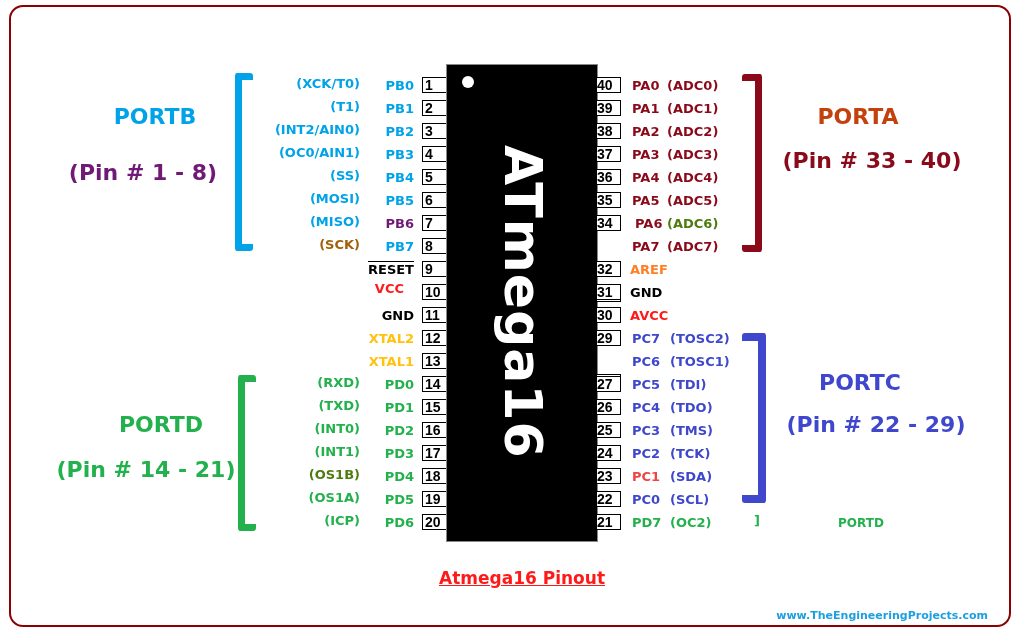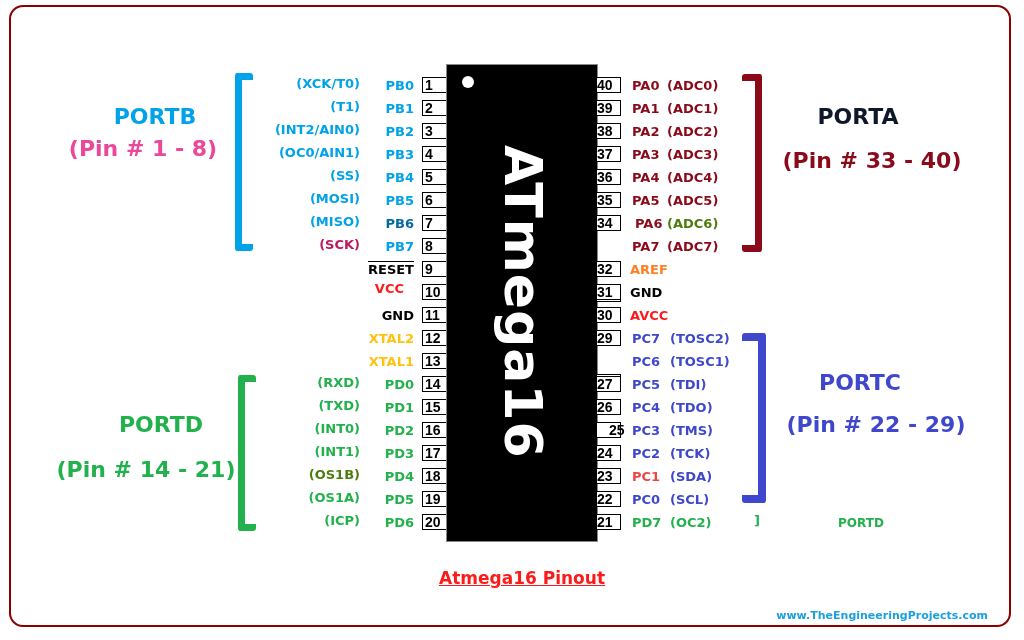--- a/index.html
+++ b/index.html
@@ -58,25 +58,25 @@
     <div class="pinbox" style="left: 422px; top: 146px;">4</div>
     <div class="lbl r" style="right: 610px; top: 147px; color: rgb(0, 162, 232);">PB3</div>
     <div class="lbl r" style="right: 664px; top: 145px; color: rgb(0, 162, 232);">(OC0/AIN1)</div>
     <div class="pinbox" style="left: 422px; top: 169px;">5</div>
     <div class="lbl r" style="right: 610px; top: 170px; color: rgb(0, 162, 232);">PB4</div>
     <div class="lbl r" style="right: 664px; top: 168px; color: rgb(0, 162, 232);">(SS)</div>
     <div class="pinbox" style="left: 422px; top: 192px;">6</div>
     <div class="lbl r" style="right: 610px; top: 193px; color: rgb(0, 162, 232);">PB5</div>
     <div class="lbl r" style="right: 664px; top: 191px; color: rgb(0, 162, 232);">(MOSI)</div>
     <div class="pinbox" style="left: 422px; top: 215px;">7</div>
-    <div class="lbl r" style="right: 610px; top: 216px; color: #0369a1; margin-left: 9px;">PB6</div>
+    <div class="lbl r" style="right: 610px; top: 216px; color: #701a75; margin-left: 9px;">PB6</div>
     <div class="lbl r" style="right: 664px; top: 214px; color: rgb(0, 162, 232);">(MISO)</div>
     <div class="pinbox" style="left: 422px; top: 238px;">8</div>
     <div class="lbl r" style="right: 610px; top: 239px; color: rgb(0, 162, 232);">PB7</div>
-    <div class="lbl r" style="right: 664px; top: 237px; color: #be185d;">(SCK)</div>
+    <div class="lbl r" style="right: 664px; top: 237px; color: #a16207;">(SCK)</div>
     <div class="pinbox" style="left: 422px; top: 261px;">9</div>
     <div class="lbl r overline" style="right: 610px; top: 262px; color: rgb(0, 0, 0);">RESET</div>
     <div class="pinbox" style="left: 422px; top: 284px;">10</div>
     <div class="lbl r" style="right: 620px; top: 281px; color: rgb(255, 26, 26);">VCC</div>
     <div class="pinbox" style="left: 422px; top: 307px;">11</div>
     <div class="lbl r" style="right: 610px; top: 308px; color: rgb(0, 0, 0);">GND</div>
     <div class="pinbox" style="left: 422px; top: 330px;">12</div>
     <div class="lbl r" style="right: 610px; top: 331px; color: rgb(255, 194, 14);">XTAL2</div>
     <div class="pinbox" style="left: 422px; top: 353px;">13</div>
     <div class="lbl r" style="right: 610px; top: 354px; color: rgb(255, 194, 14);">XTAL1</div>
@@ -138,43 +138,43 @@
     <div class="lbl" style="left: 670px; top: 331px; color: rgb(63, 72, 204);">(TOSC2)</div>
     <div class="pinbox right" style="left: 597px; top: 374px;">28</div>
     <div class="lbl" style="left: 632px; top: 354px; color: rgb(63, 72, 204);">PC6</div>
     <div class="lbl" style="left: 670px; top: 354px; color: rgb(63, 72, 204);">(TOSC1)</div>
     <div class="pinbox right" style="left: 597px; top: 376px;">27</div>
     <div class="lbl" style="left: 632px; top: 377px; color: rgb(63, 72, 204);">PC5</div>
     <div class="lbl" style="left: 670px; top: 377px; color: rgb(63, 72, 204);">(TDI)</div>
     <div class="pinbox right" style="left: 597px; top: 399px;">26</div>
     <div class="lbl" style="left: 632px; top: 400px; color: rgb(63, 72, 204);">PC4</div>
     <div class="lbl" style="left: 670px; top: 400px; color: rgb(63, 72, 204);">(TDO)</div>
-    <div class="pinbox right" style="left: 597px; top: 422px; padding-left: 12px;">25</div>
+    <div class="pinbox right" style="left: 597px; top: 422px;">25</div>
     <div class="lbl" style="left: 632px; top: 423px; color: rgb(63, 72, 204);">PC3</div>
     <div class="lbl" style="left: 670px; top: 423px; color: rgb(63, 72, 204);">(TMS)</div>
     <div class="pinbox right" style="left: 597px; top: 445px;">24</div>
     <div class="lbl" style="left: 632px; top: 446px; color: rgb(63, 72, 204);">PC2</div>
     <div class="lbl" style="left: 670px; top: 446px; color: rgb(63, 72, 204);">(TCK)</div>
     <div class="pinbox right" style="left: 597px; top: 468px;">23</div>
     <div class="lbl" style="left: 632px; top: 469px; color: #ef4444;">PC1</div>
     <div class="lbl" style="left: 670px; top: 469px; color: rgb(63, 72, 204);">(SDA)</div>
     <div class="pinbox right" style="left: 597px; top: 491px;">22</div>
     <div class="lbl" style="left: 632px; top: 492px; color: rgb(63, 72, 204);">PC0</div>
     <div class="lbl" style="left: 670px; top: 492px; color: rgb(63, 72, 204);">(SCL)</div>
     <div class="pinbox right" style="left: 597px; top: 514px;">21</div>
     <div class="lbl" style="left: 632px; top: 515px; color: rgb(34, 177, 76);">PD7</div>
     <div class="lbl" style="left: 670px; top: 515px; color: rgb(34, 177, 76);">(OC2)</div>
   </div>
 
 <div class="bracket" style="left:235px;top:73px;width:18px;height:178px;border:7px solid #00a2e8;border-right:none;border-radius:3px;"></div>
 <div class="port-title" style="left:60px;top:104px;width:190px;color:#00a2e8;">PORTB</div>
-<div class="port-sub" style="left:48px;top:136px;width:190px;color:#ec4899;">(Pin # 1 - 8)</div>
+<div class="port-sub" style="left:48px;top:160px;width:190px;color:#701a75;">(Pin # 1 - 8)</div>
 
 <div class="bracket" style="left:742px;top:74px;width:20px;height:178px;border:7px solid #8b0a1a;border-left:none;border-radius:3px;"></div>
-<div class="port-title" style="left:768px;top:104px;width:180px;color:#0f172a;">PORTA</div>
+<div class="port-title" style="left:768px;top:104px;width:180px;color:#c2410c;">PORTA</div>
 <div class="port-sub" style="left:772px;top:148px;width:200px;color:#8b0a1a;">(Pin # 33 - 40)</div>
 
 <div class="bracket" style="left:742px;top:333px;width:24px;height:170px;border:8px solid #3f48cc;border-left:none;border-radius:3px;"></div>
 <div class="port-title" style="left:770px;top:370px;width:180px;color:#3f48cc;">PORTC</div>
 <div class="port-sub" style="left:776px;top:412px;width:200px;color:#3f48cc;">(Pin # 22 - 29)</div>
 
 <div class="bracket" style="left:238px;top:375px;width:18px;height:156px;border:7px solid #22b14c;border-right:none;border-radius:3px;"></div>
 <div class="port-title" style="left:66px;top:412px;width:190px;color:#22b14c;">PORTD</div>
 <div class="port-sub" style="left:46px;top:457px;width:200px;color:#22b14c;">(Pin # 14 - 21)</div>
 

